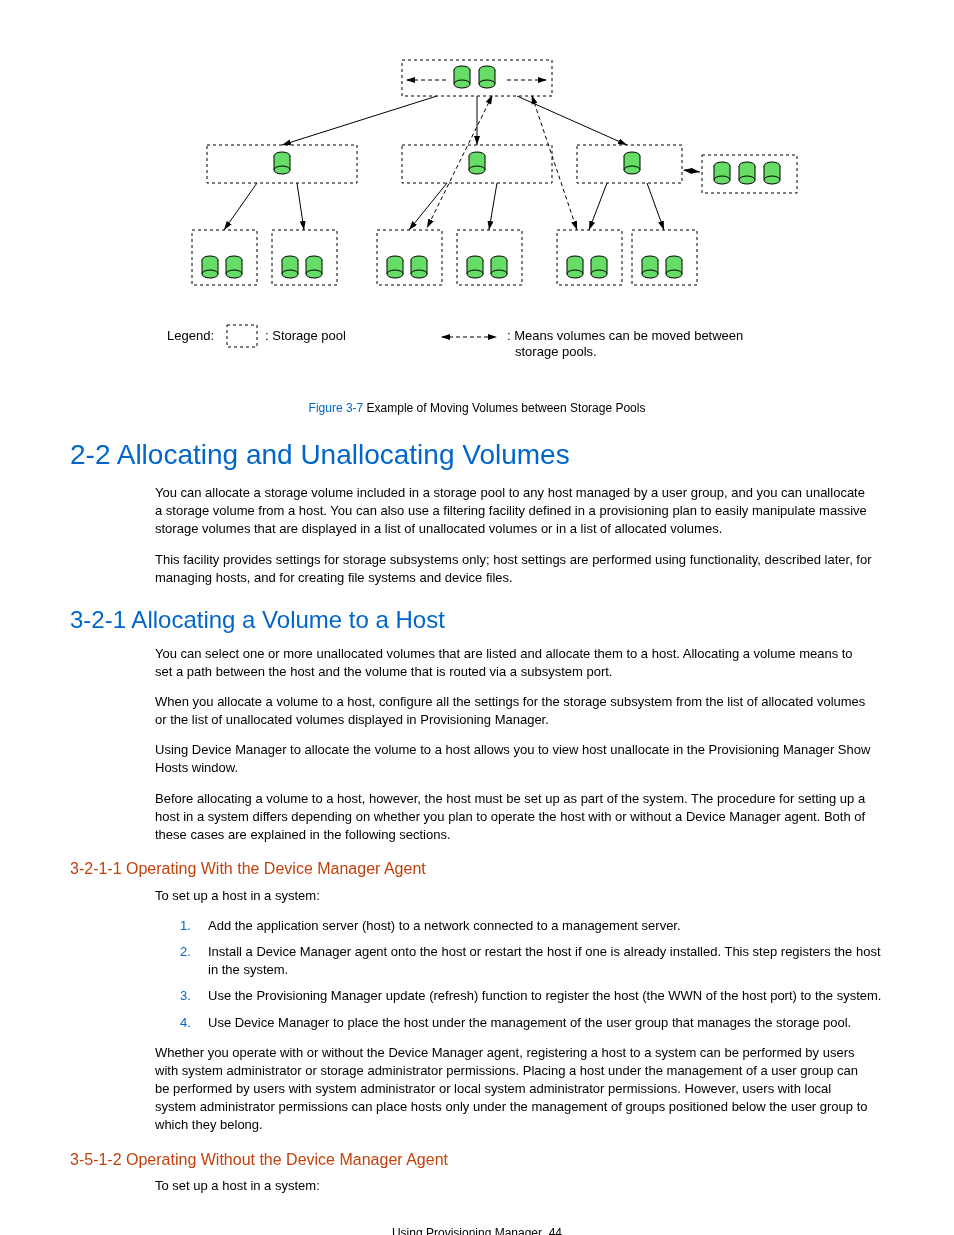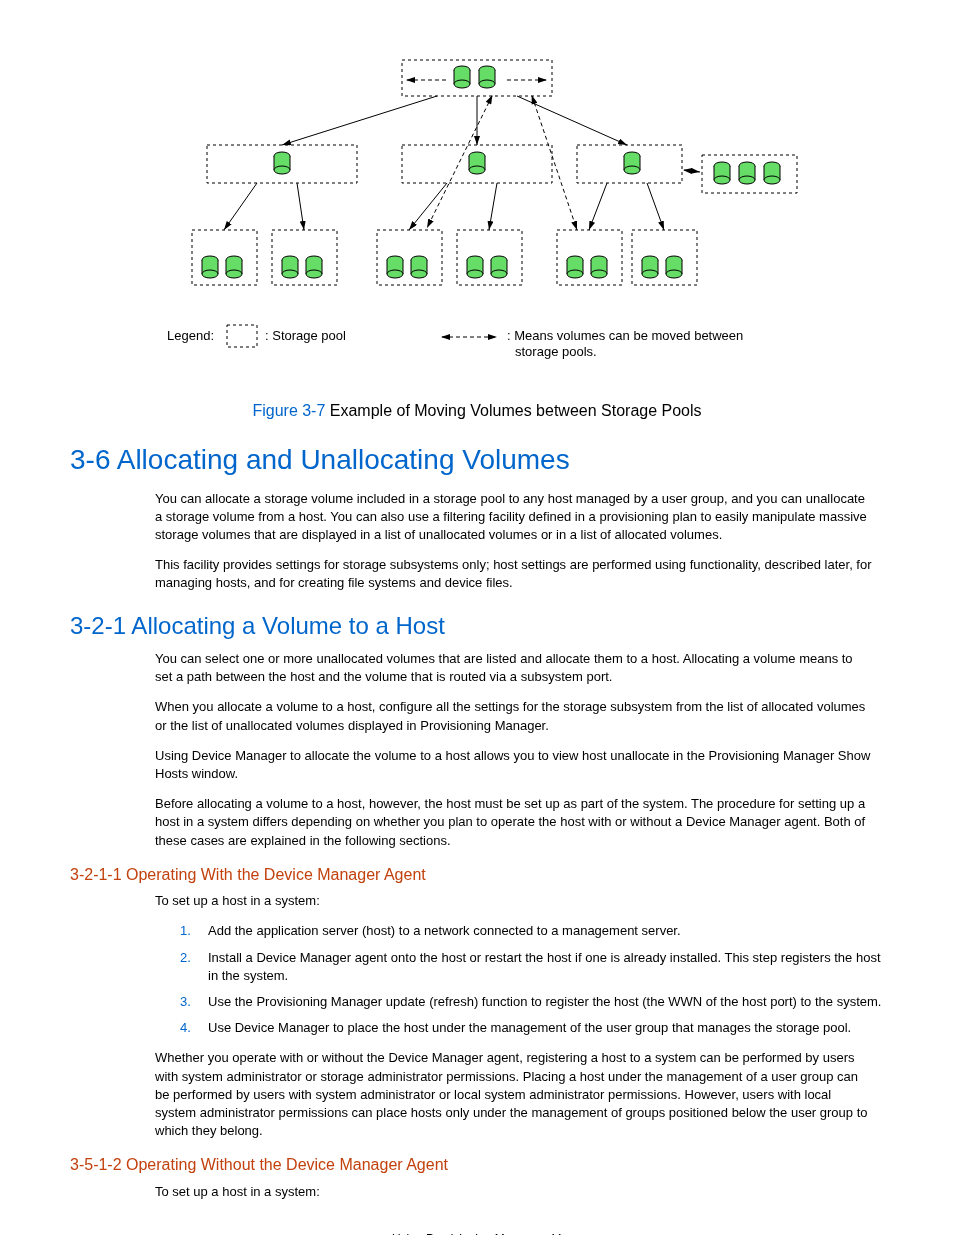--- a/index.html
+++ b/index.html
@@ -14,21 +14,21 @@
     box-sizing: border-box;
   }
   .figure-wrap {
     margin-bottom: 18px;
   }
   svg.diagram {
     display: block;
     margin: 0 auto 10px auto;
   }
   .caption {
-    font-size: 16px;
+    font-size: 12px;
     text-align: center;
     margin-top: 20px;
   }
   .caption .fig-label { color: #0066cc; }
   h1.section {
     color: #0066cc;
     font-weight: normal;
     font-size: 28px;
     margin: 18px 0 10px 0;
   }
@@ -150,21 +150,21 @@
     <line x1="305" y1="287" x2="360" y2="287" stroke="#000" stroke-dasharray="4,3" marker-start="url(#arrow2)" marker-end="url(#arrow)"></line>
     <text x="370" y="290" font-size="13">: Means volumes can be moved between</text>
     <text x="378" y="306" font-size="13">storage pools.</text>
   </svg>
 </div>
 
 <div class="caption">
   <span class="fig-label">Figure 3-7</span><span> Example of Moving Volumes between Storage Pools</span>
 </div>
 
-<h1 class="section">3-6 Allocating and Unallocating Volumes</h1>
+<h1 class="section">2-2 Allocating and Unallocating Volumes</h1>
 <p class="para">You can allocate a storage volume included in a storage pool to any host managed by a user group, and you can unallocate a storage volume from a host. You can also use a filtering facility defined in a provisioning plan to easily manipulate massive storage volumes that are displayed in a list of unallocated volumes or in a list of allocated volumes.</p>
 <p class="para">This facility provides settings for storage subsystems only; host settings are performed using functionality, described later, for managing hosts, and for creating file systems and device files.</p>
 
 <h2 class="subsection">3-2-1 Allocating a Volume to a Host</h2>
 <p class="para">You can select one or more unallocated volumes that are listed and allocate them to a host. Allocating a volume means to set a path between the host and the volume that is routed via a subsystem port.</p>
 <p class="para">When you allocate a volume to a host, configure all the settings for the storage subsystem from the list of allocated volumes or the list of unallocated volumes displayed in Provisioning Manager.</p>
 <p class="para">Using Device Manager to allocate the volume to a host allows you to view host unallocate in the Provisioning Manager Show Hosts window.</p>
 <p class="para">Before allocating a volume to a host, however, the host must be set up as part of the system. The procedure for setting up a host in a system differs depending on whether you plan to operate the host with or without a Device Manager agent. Both of these cases are explained in the following sections.</p>
 
 <h3 class="subsubsection">3-2-1-1 Operating With the Device Manager Agent</h3>

